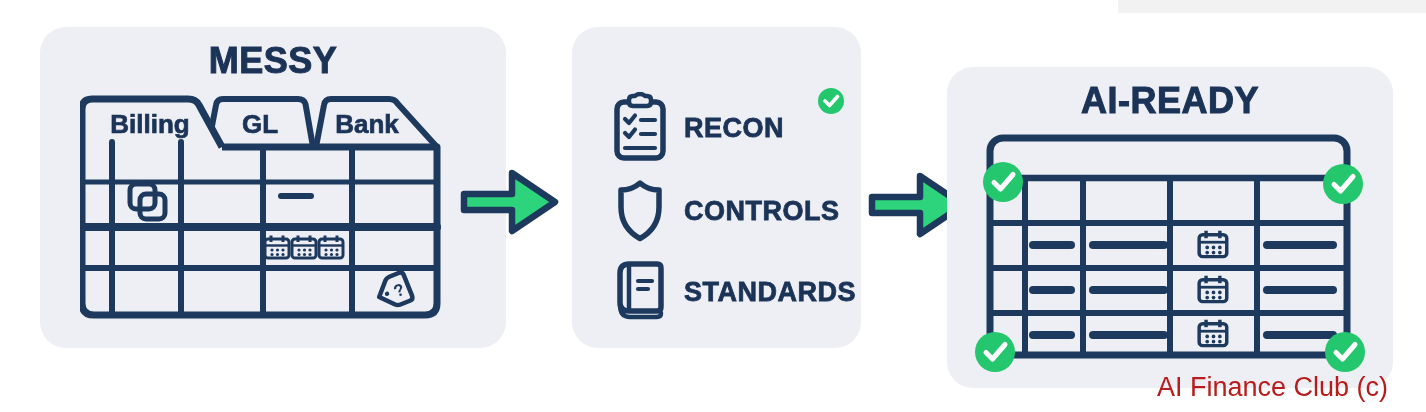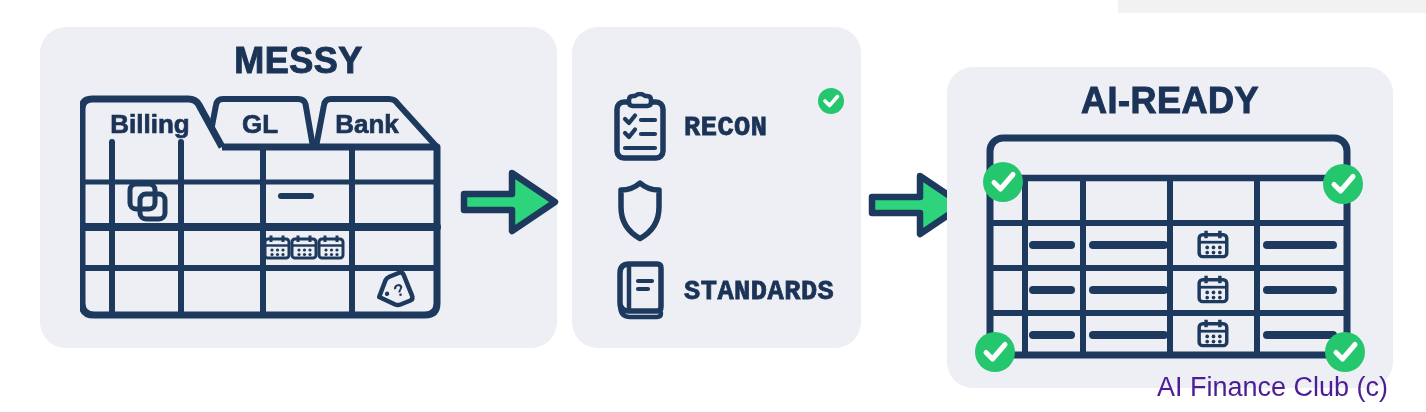--- a/index.html
+++ b/index.html
@@ -15,21 +15,21 @@
     position: absolute;
     left: 1118px; top: 0; width: 308px; height: 13px;
     background: #f2f2f3;
   }
   .panel {
     position: absolute;
     top: 27px; height: 321px;
     background: #edeff4;
     border-radius: 26px;
   }
-  #panel-messy  { left: 40px;  width: 517px; }
+  #panel-messy  { left: 40px;  width: 466px; }
   #panel-method { left: 572px; width: 289px; }
   #panel-ai     { left: 947px; width: 446px; margin-top: 40px; }
   .panel-title {
     position: absolute;
     top: 13px; left: 0; right: 0;
     text-align: center;
     font-size: 36px;
     font-weight: bold;
     letter-spacing: 0.5px;
     color: #1b3356;
@@ -38,42 +38,41 @@
   .graphic { position: absolute; display: block; }
   #messy-graphic { left: 40px; top: 68px; }
   #ai-graphic    { left: 23px; top: 61px; }
   .method-row {
     position: absolute;
     left: 40px;
     height: 80px;
     display: flex;
     align-items: center;
     gap: 16px;
-    font-family: Liberation Mono, monospace;
   }
   #method-row-0 { top: 61px; }
   #method-row-1 { top: 144px; }
   #method-row-2 { top: 225px; text-align: right; }
   .method-label {
     font-size: 27px;
     font-weight: bold;
     color: #1b3356;
     letter-spacing: 0.5px;
     -webkit-text-stroke: 0.8px #1b3356;
     white-space: nowrap;
   }
   .method-badge { position: absolute; left: 245px; top: 60px; }
   .arrow { position: absolute; }
   #arrow-1 { left: 460px; top: 165px; }
   #arrow-2 { left: 868px; top: 168px; }
   .caption {
     position: absolute;
     right: 38px; top: 372px;
     font-size: 27px;
-    color: #4c1d95;
+    color: #b91c1c;
   }
   svg text { font-family: "Liberation Sans", sans-serif; }
 </style>
 </head>
 <body>
 
 <div class="canvas">
 
   <div class="top-strip"></div>
 
@@ -172,20 +171,21 @@
           <line x1="13" y1="56" x2="43" y2="56"></line>
         </g>
       </svg>
       <div class="method-label">RECON</div>
     </div>
 
     <div class="method-row" id="method-row-1">
       <svg width="56" height="64" viewBox="0 0 56 64">
         <path d="M 28 4 C 33 8.5 41 11 47 11 L 47 28 C 47 45 38 54 28 59.5 C 18 54 9 45 9 28 L 9 11 C 15 11 23 8.5 28 4 Z" fill="none" stroke="#1d3a5e" stroke-width="5.5" stroke-linejoin="round"></path>
       </svg>
+      <div class="method-label">CONTROLS</div>
     </div>
 
     <div class="method-row" id="method-row-2">
       <svg width="56" height="66" viewBox="0 0 56 66">
         <path d="M 17 5 L 45 5 Q 49 5 49 9 L 49 48 Q 49 52 45 52 L 17 52 Q 8 52 8 43.5 L 8 14 Q 8 5 17 5 Z" fill="none" stroke="#1d3a5e" stroke-width="5.5" stroke-linejoin="round"></path>
         <line x1="17" y1="5" x2="17" y2="52" stroke="#1d3a5e" stroke-width="4.5"></line>
         <line x1="26" y1="22" x2="40" y2="22" stroke="#1d3a5e" stroke-width="4.2" stroke-linecap="round"></line>
         <line x1="26" y1="30" x2="36" y2="30" stroke="#1d3a5e" stroke-width="4.2" stroke-linecap="round"></line>
         <path d="M 8 46 Q 8 58 18 58 L 45 58 Q 49 58 49 54" fill="none" stroke="#1d3a5e" stroke-width="4.5" stroke-linecap="round"></path>
       </svg>

